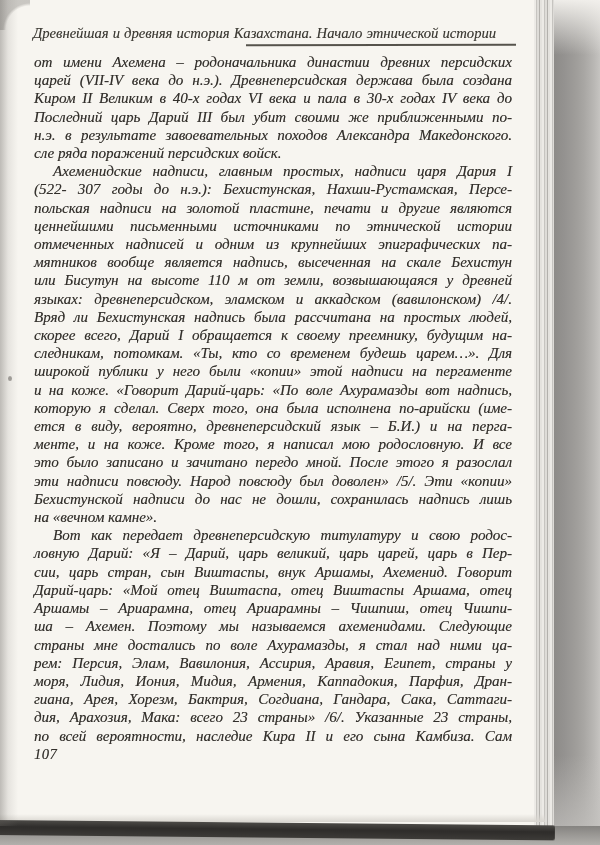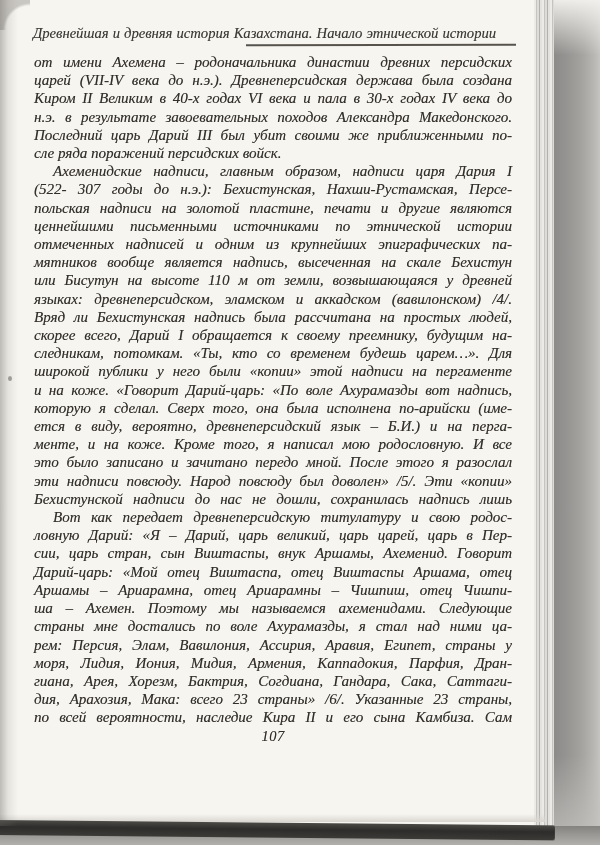--- a/index.html
+++ b/index.html
@@ -91,21 +91,20 @@
   }
   .line {
     line-height: 18.2px;
     text-align: justify;
     text-align-last: justify;
   }
   .line.last { text-align-last: left; }
   .line.indent { text-indent: 19px; }
   .page-number {
     line-height: 18.2px;
-    text-align: center;
     font-size: 14.5px;
     letter-spacing: 0.5px;
   }
 </style>
 </head>
 <body>
 
 <div id="scan">
 
   <div class="page-edges"></div>
@@ -120,42 +119,43 @@
   <div class="speck"></div>
 
   <div class="running-header">Древнейшая и древняя история Казахстана. Начало этнической истории</div>
   <div class="header-rule"></div>
 
   <div class="page-body">
 
     <div class="line">от имени Ахемена – родоначальника династии древних персидских</div>
       <div class="line">царей (VII-IV века до н.э.). Древнеперсидская держава была создана</div>
       <div class="line">Киром II Великим в 40-х годах VI века и пала в 30-х годах IV века до</div>
+      <div class="line">Последний царь Дарий III был убит своими же приближенными по-</div>
       <div class="line">н.э. в результате завоевательных походов Александра Македонского.</div>
-      <div class="line">Последний царь Дарий III был убит своими же приближенными по-</div>
       <div class="line last">сле ряда поражений персидских войск.</div>
-      <div class="line indent">Ахеменидские надписи, главным образом, надписи царя Дария I</div>
+      <div class="line indent">Ахеменидские надписи, главным простых, надписи царя Дария I</div>
       <div class="line">(522- 307 годы до н.э.): Бехистунская, Нахши-Рустамская, Персе-</div>
       <div class="line">польская надписи на золотой пластине, печати и другие являются</div>
       <div class="line">ценнейшими письменными источниками по этнической истории</div>
       <div class="line">отмеченных надписей и одним из крупнейших эпиграфических па-</div>
       <div class="line">мятников вообще является надпись, высеченная на скале Бехистун</div>
       <div class="line">или Бисутун на высоте 110 м от земли, возвышающаяся у древней</div>
       <div class="line">языках: древнеперсидском, эламском и аккадском (вавилонском) /4/.</div>
       <div class="line">Вряд ли Бехистунская надпись была рассчитана на простых людей,</div>
       <div class="line">скорее всего, Дарий I обращается к своему преемнику, будущим на-</div>
       <div class="line">следникам, потомкам. «Ты, кто со временем будешь царем…». Для</div>
       <div class="line">широкой публики у него были «копии» этой надписи на пергаменте</div>
       <div class="line">и на коже. «Говорит Дарий-царь: «По воле Ахурамазды вот надпись,</div>
       <div class="line">которую я сделал. Сверх того, она была исполнена по-арийски (име-</div>
       <div class="line">ется в виду, вероятно, древнеперсидский язык – Б.И.) и на перга-</div>
       <div class="line">менте, и на коже. Кроме того, я написал мою родословную. И все</div>
       <div class="line">это было записано и зачитано передо мной. После этого я разослал</div>
       <div class="line">эти надписи повсюду. Народ повсюду был доволен» /5/. Эти «копии»</div>
       <div class="line">Бехистунской надписи до нас не дошли, сохранилась надпись лишь</div>
+      <div class="line last">на «вечном камне».</div>
       <div class="line indent">Вот как передает древнеперсидскую титулатуру и свою родос-</div>
       <div class="line">ловную Дарий: «Я – Дарий, царь великий, царь царей, царь в Пер-</div>
       <div class="line">сии, царь стран, сын Виштаспы, внук Аршамы, Ахеменид. Говорит</div>
       <div class="line">Дарий-царь: «Мой отец Виштаспа, отец Виштаспы Аршама, отец</div>
       <div class="line">Аршамы – Ариарамна, отец Ариарамны – Чишпиш, отец Чишпи-</div>
       <div class="line">ша – Ахемен. Поэтому мы называемся ахеменидами. Следующие</div>
       <div class="line">страны мне достались по воле Ахурамазды, я стал над ними ца-</div>
       <div class="line">рем: Персия, Элам, Вавилония, Ассирия, Аравия, Египет, страны у</div>
       <div class="line">моря, Лидия, Иония, Мидия, Армения, Каппадокия, Парфия, Дран-</div>
       <div class="line">гиана, Арея, Хорезм, Бактрия, Согдиана, Гандара, Сака, Саттаги-</div>

